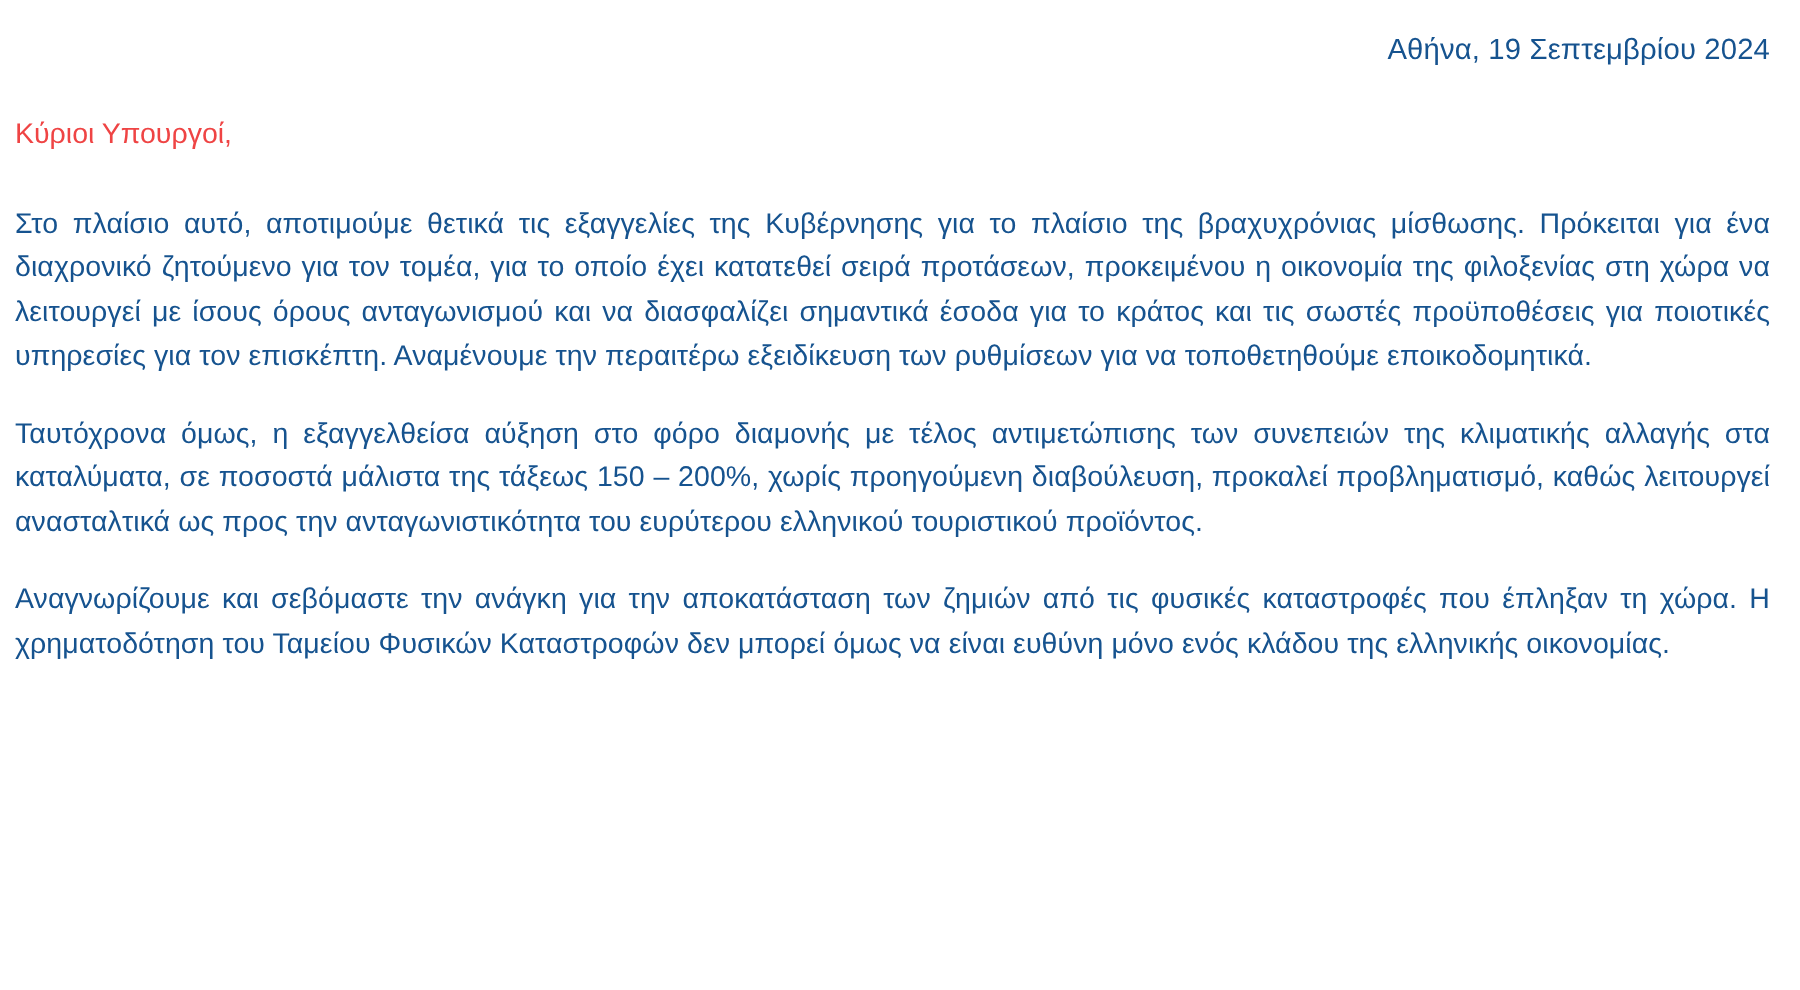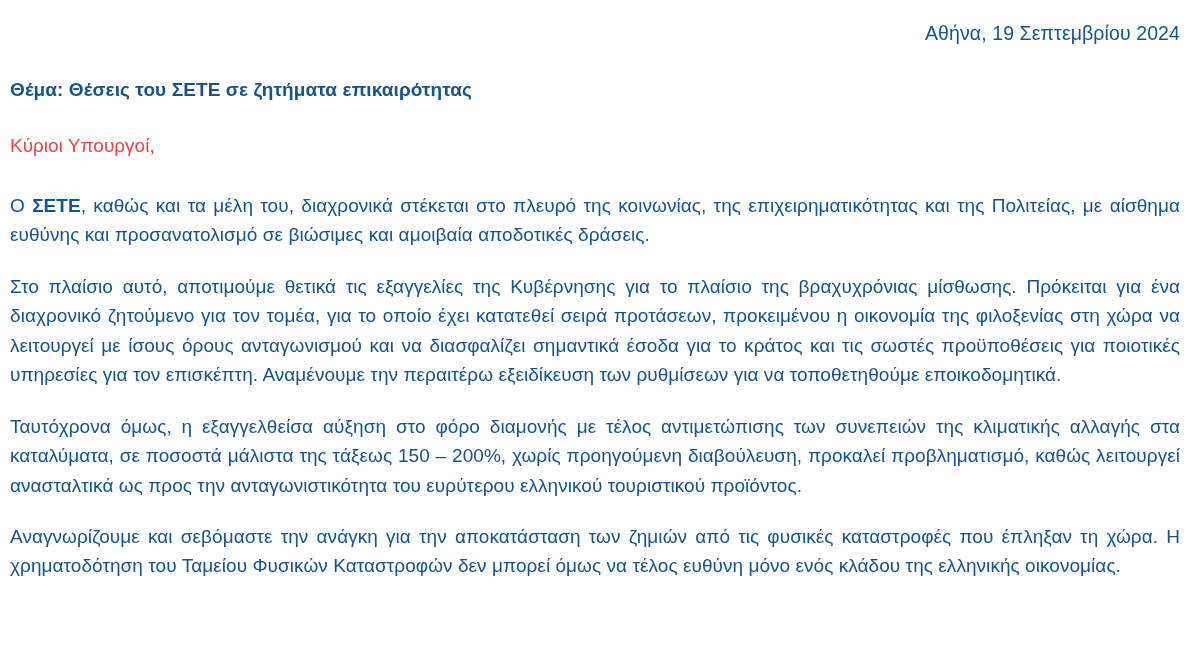--- a/index.html
+++ b/index.html
@@ -59,25 +59,23 @@
     margin-bottom: 0;
   }
 </style>
 </head>
 <body>
 
 <div class="page">
 
   <div class="date-line">Αθήνα, 19 Σεπτεμβρίου 2024</div>
 
-  <div class="subject"><span>Θέμα: Θέσεις του </span><span class="strong-acronym">ΣΕΤΕ</span><span> σε ζητήματα επικαιρότητας</span></div>
 
   <div class="salutation">Κύριοι Υπουργοί,</div>
 
-  <p class="para"><span>Ο </span><b>ΣΕΤΕ</b><span>, καθώς και τα μέλη του, διαχρονικά στέκεται στο πλευρό της κοινωνίας, της επιχειρηματικότητας και της Πολιτείας, με αίσθημα ευθύνης και προσανατολισμό σε βιώσιμες και αμοιβαία αποδοτικές δράσεις.</span></p>
 
   <p class="para">Στο πλαίσιο αυτό, αποτιμούμε θετικά τις εξαγγελίες της Κυβέρνησης για το πλαίσιο της βραχυχρόνιας μίσθωσης. Πρόκειται για ένα διαχρονικό ζητούμενο για τον τομέα, για το οποίο έχει κατατεθεί σειρά προτάσεων, προκειμένου η οικονομία της φιλοξενίας στη χώρα να λειτουργεί με ίσους όρους ανταγωνισμού και να διασφαλίζει σημαντικά έσοδα για το κράτος και τις σωστές προϋποθέσεις για ποιοτικές υπηρεσίες για τον επισκέπτη. Αναμένουμε την περαιτέρω εξειδίκευση των ρυθμίσεων για να τοποθετηθούμε εποικοδομητικά.</p>
 
   <p class="para">Ταυτόχρονα όμως, η εξαγγελθείσα αύξηση στο φόρο διαμονής με τέλος αντιμετώπισης των συνεπειών της κλιματικής αλλαγής  στα καταλύματα, σε ποσοστά μάλιστα της τάξεως 150 – 200%, χωρίς προηγούμενη διαβούλευση, προκαλεί προβληματισμό, καθώς λειτουργεί ανασταλτικά ως προς την ανταγωνιστικότητα του ευρύτερου ελληνικού τουριστικού προϊόντος.</p>
 
-  <p class="para last">Αναγνωρίζουμε και σεβόμαστε την ανάγκη για την αποκατάσταση των ζημιών από τις φυσικές καταστροφές που έπληξαν τη χώρα. Η χρηματοδότηση του Ταμείου Φυσικών Καταστροφών δεν μπορεί όμως να τέλος ευθύνη μόνο ενός κλάδου της ελληνικής οικονομίας.</p>
+  <p class="para last">Αναγνωρίζουμε και σεβόμαστε την ανάγκη για την αποκατάσταση των ζημιών από τις φυσικές καταστροφές που έπληξαν τη χώρα. Η χρηματοδότηση του Ταμείου Φυσικών Καταστροφών δεν μπορεί όμως να είναι ευθύνη μόνο ενός κλάδου της ελληνικής οικονομίας.</p>
 
 </div>
 
 </body></html>

